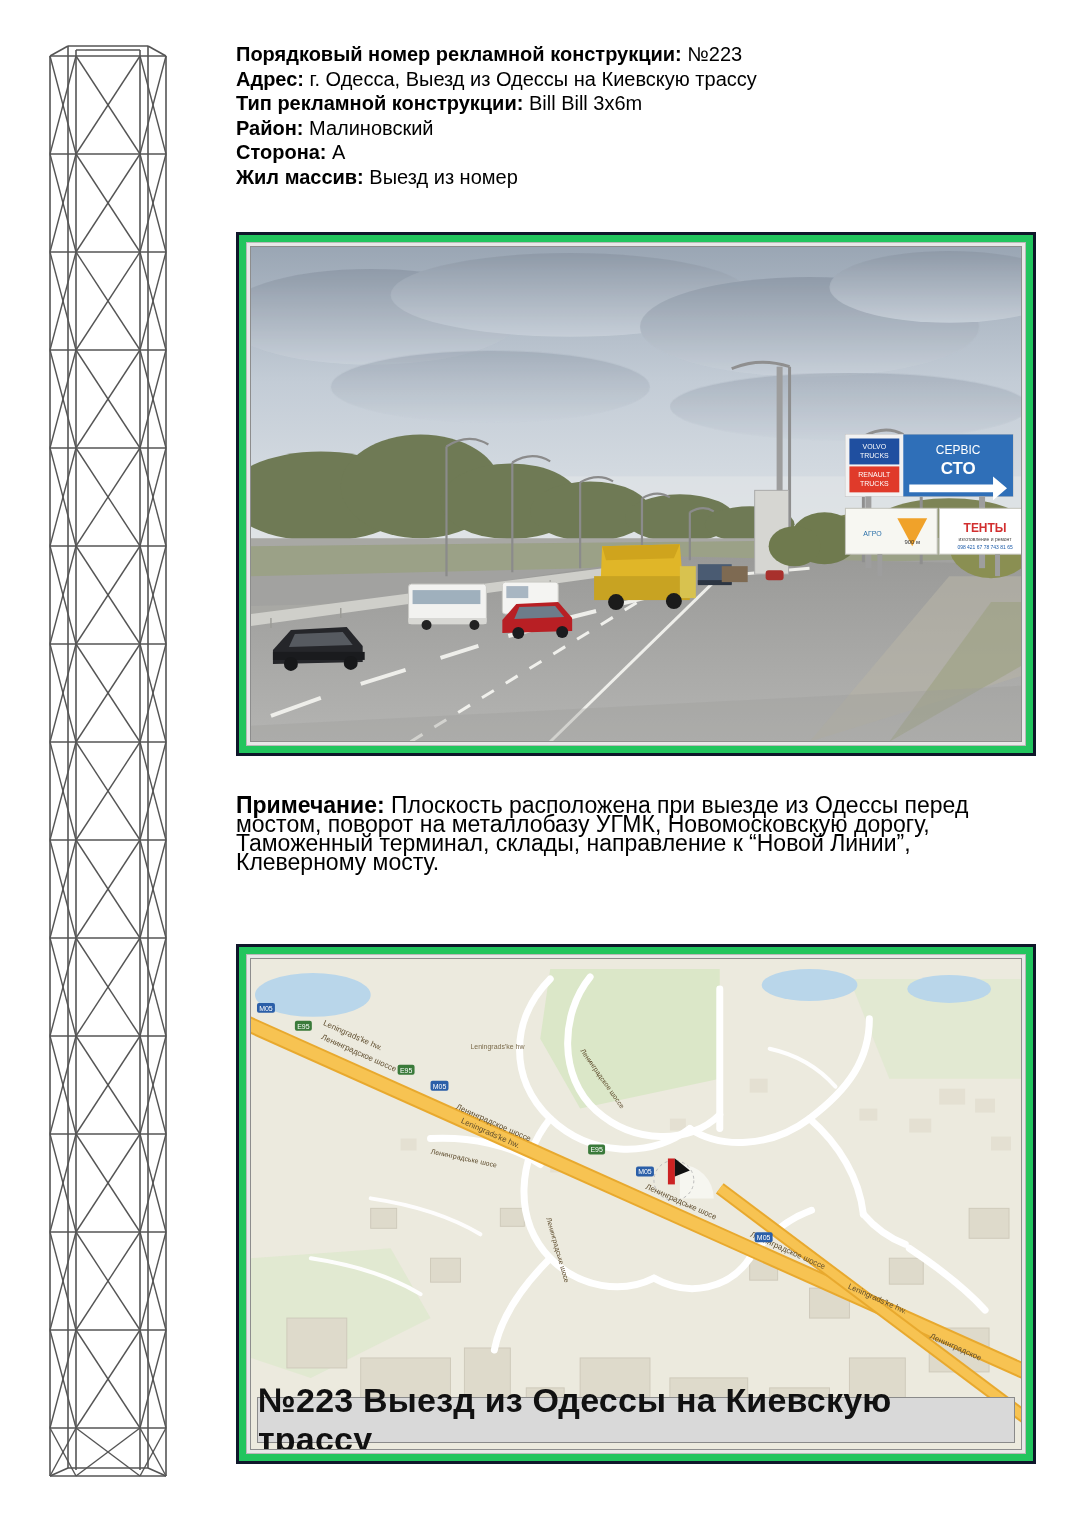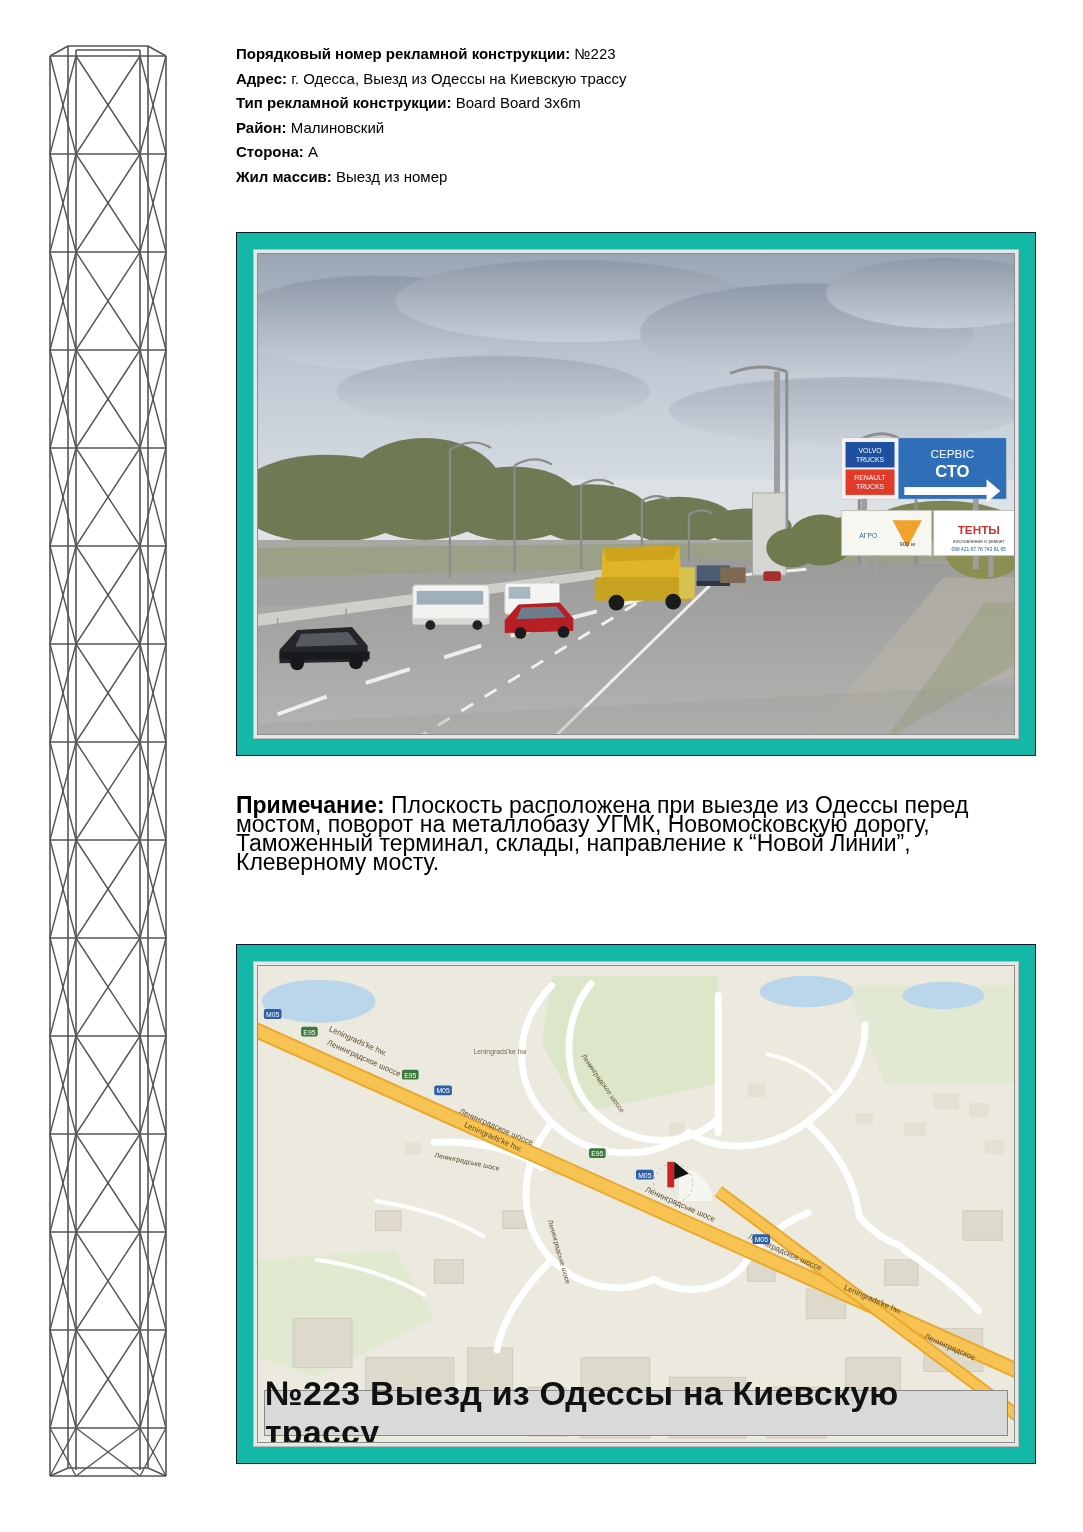--- a/index.html
+++ b/index.html
@@ -24,33 +24,33 @@
     width: 150px;
     height: 1452px;
   }
 
   
   .info {
     position: absolute;
     left: 236px;
     top: 42px;
     width: 800px;
-    font-size: 15px;
+    font-size: 20px;
     line-height: 24.5px;
   }
   .info .row { white-space: nowrap; }
   .info b { font-weight: bold; }
 
   
   .framed {
     position: absolute;
-    background: #14b8a6;
-    border: 1px solid #0f172a;
+    background: #22c55e;
+    border: 3px solid #0f172a;
     box-sizing: border-box;
-    padding: 16px;
+    padding: 7px;
   }
   .framed .inner-bevel {
     width: 100%;
     height: 100%;
     box-sizing: border-box;
     border: 1px solid #b9b9b9;
     background: #e8e8e8;
     padding: 3px;
   }
   .framed .media {
@@ -260,21 +260,21 @@
   <div class="row">
     <b>Порядковый номер рекламной конструкции:</b>
     <span>№223</span>
   </div>
   <div class="row">
     <b>Адрес:</b>
     <span>г. Одесса, Выезд из Одессы на Киевскую трассу</span>
   </div>
   <div class="row">
     <b>Тип рекламной конструкции:</b>
-    <span>Board Board 3x6m</span>
+    <span>Bill Bill 3x6m</span>
   </div>
   <div class="row">
     <b>Район:</b>
     <span>Малиновский</span>
   </div>
   <div class="row">
     <b>Сторона:</b>
     <span>А</span>
   </div>
   <div class="row">

